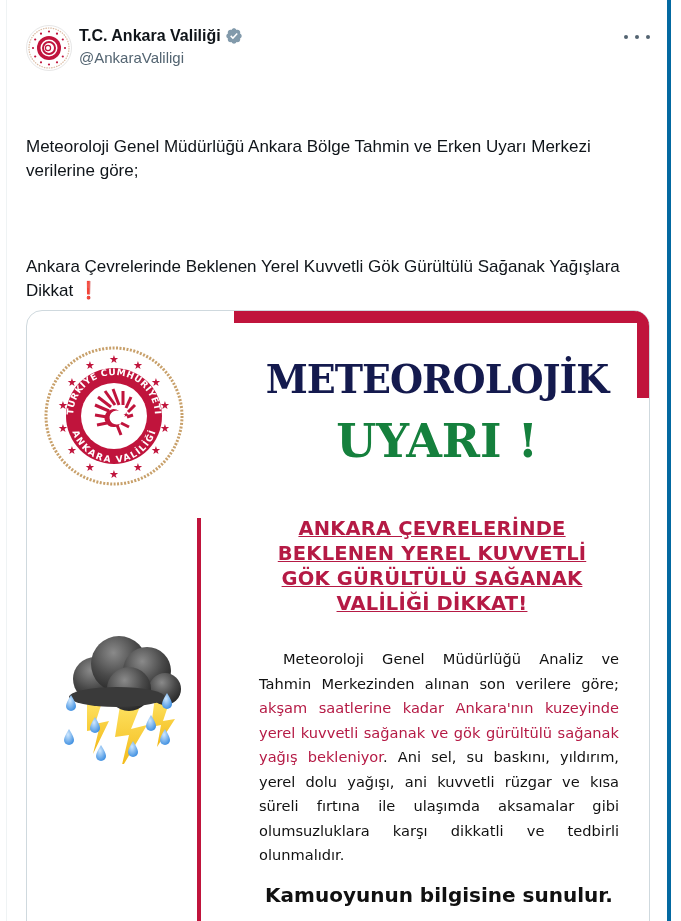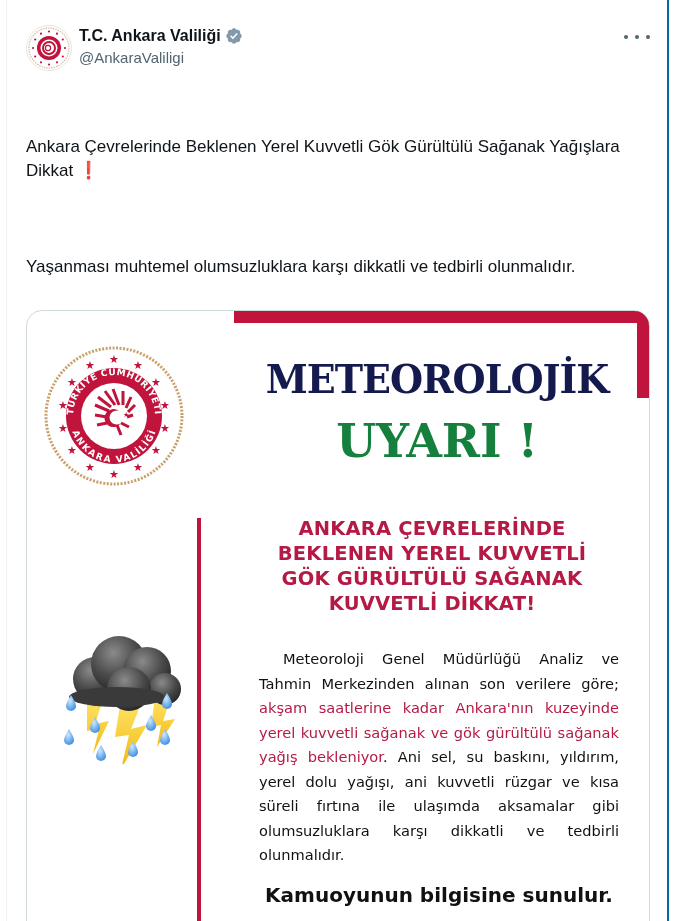--- a/index.html
+++ b/index.html
@@ -5,21 +5,21 @@
   html, body { margin: 0; padding: 0; }
   body {
     width: 681px; height: 921px; overflow: hidden;
     background: #ffffff;
     font-family: "Liberation Sans", "DejaVu Sans", sans-serif;
     color: #0f1419;
     position: relative;
   }
   .tweet {
     position: absolute; left: 6px; top: 0; width: 660px; height: 921px;
-    border-left: 1px solid #eff3f4; border-right: 2px solid #0369a1;
+    border-left: 1px solid #eff3f4; border-right: 4px solid #0369a1;
     background: #fff;
   }
   .avatar {
     position: absolute; left: 19px; top: 25px; width: 44px; height: 44px;
     border-radius: 50%; border: 1px solid #e6e6e6; background: #fff;
     overflow: hidden;
   }
   .name-row { position: absolute; left: 72px; top: 27px; display: flex; align-items: center; }
   .display-name { font-weight: bold; font-size: 16px; color: #0f1419; letter-spacing: 0; }
   .verified { margin-left: 4px; width: 18px; height: 18px; display: inline-block; }
@@ -60,21 +60,21 @@
     font-family: "DejaVu Serif", "Liberation Serif", serif; font-weight: 900;
     font-size: 46px; color: #15803d; line-height: 52px; letter-spacing: 0px;
   }
   .v-line {
     position: absolute; left: 170px; top: 207px; width: 4px; height: 440px;
     background: #c0143c;
   }
   .heading {
     position: absolute; left: 215px; top: 205px; width: 380px; text-align: center;
     font-family: "DejaVu Sans", "Liberation Sans", sans-serif; font-weight: bold;
-    font-size: 19.5px; line-height: 25px; color: #b51a45; letter-spacing: 0.2px;
+    font-size: 19.5px; line-height: 25px; color: #b51a45; letter-spacing: 0.2px; text-decoration: underline;
   }
   .body-text {
     position: absolute; left: 232px; top: 336px; width: 360px;
     font-family: "DejaVu Sans", "Liberation Sans", sans-serif; font-weight: normal;
     font-size: 14.6px; line-height: 24.5px; color: #111;
     text-align: justify; text-indent: 24px;
   }
   .body-text .hl { color: #b51a45; }
   .closing {
     position: absolute; left: 232px; top: 572px; width: 360px; text-align: center;
@@ -121,20 +121,21 @@
   </div>
   <div class="handle">@AnkaraValiligi</div>
 
   <div class="more">
     <span></span>
     <span></span>
     <span></span>
   </div>
 
   <div class="tweet-text">
+    <p>Meteoroloji Genel Müdürlüğü Ankara Bölge Tahmin ve Erken Uyarı Merkezi verilerine göre;</p>
     <p><span>Ankara Çevrelerinde Beklenen Yerel Kuvvetli Gök Gürültülü Sağanak Yağışlara Dikkat</span> <span class="exclaim">❗</span></p>
     <p>Yaşanması muhtemel olumsuzluklara karşı dikkatli ve tedbirli olunmalıdır.</p>
   </div>
 
   <div class="media">
     <div class="red-top"></div>
     <div class="red-right"></div>
 
     <svg class="emblem" viewBox="0 0 142 142">
       <defs>
@@ -186,21 +187,21 @@
 
     <div class="title-1">METEOROLOJİK</div>
     <div class="title-2">UYARI !</div>
 
     <div class="v-line"></div>
 
     <div class="heading">
       <div>ANKARA ÇEVRELERİNDE</div>
       <div>BEKLENEN YEREL KUVVETLİ</div>
       <div>GÖK GÜRÜLTÜLÜ SAĞANAK</div>
-      <div>KUVVETLİ DİKKAT!</div>
+      <div>VALİLİĞİ DİKKAT!</div>
     </div>
 
     <div class="body-text"><span>Meteoroloji Genel Müdürlüğü Analiz ve Tahmin Merkezinden alınan son verilere göre; </span><span class="hl">akşam saatlerine kadar Ankara'nın kuzeyinde yerel kuvvetli sağanak ve gök gürültülü sağanak yağış bekleniyor</span><span>. Ani sel, su baskını, yıldırım, yerel dolu yağışı, ani kuvvetli rüzgar ve kısa süreli fırtına ile ulaşımda aksamalar gibi olumsuzluklara karşı dikkatli ve tedbirli olunmalıdır.</span></div>
 
     <div class="closing">Kamuoyunun bilgisine sunulur.</div>
 
     <svg class="storm" viewBox="0 0 130 135">
       <defs>
         <radialGradient id="cg" cx="40%" cy="30%" r="70%">
           <stop offset="0%" stop-color="#8a8a8a"></stop>

